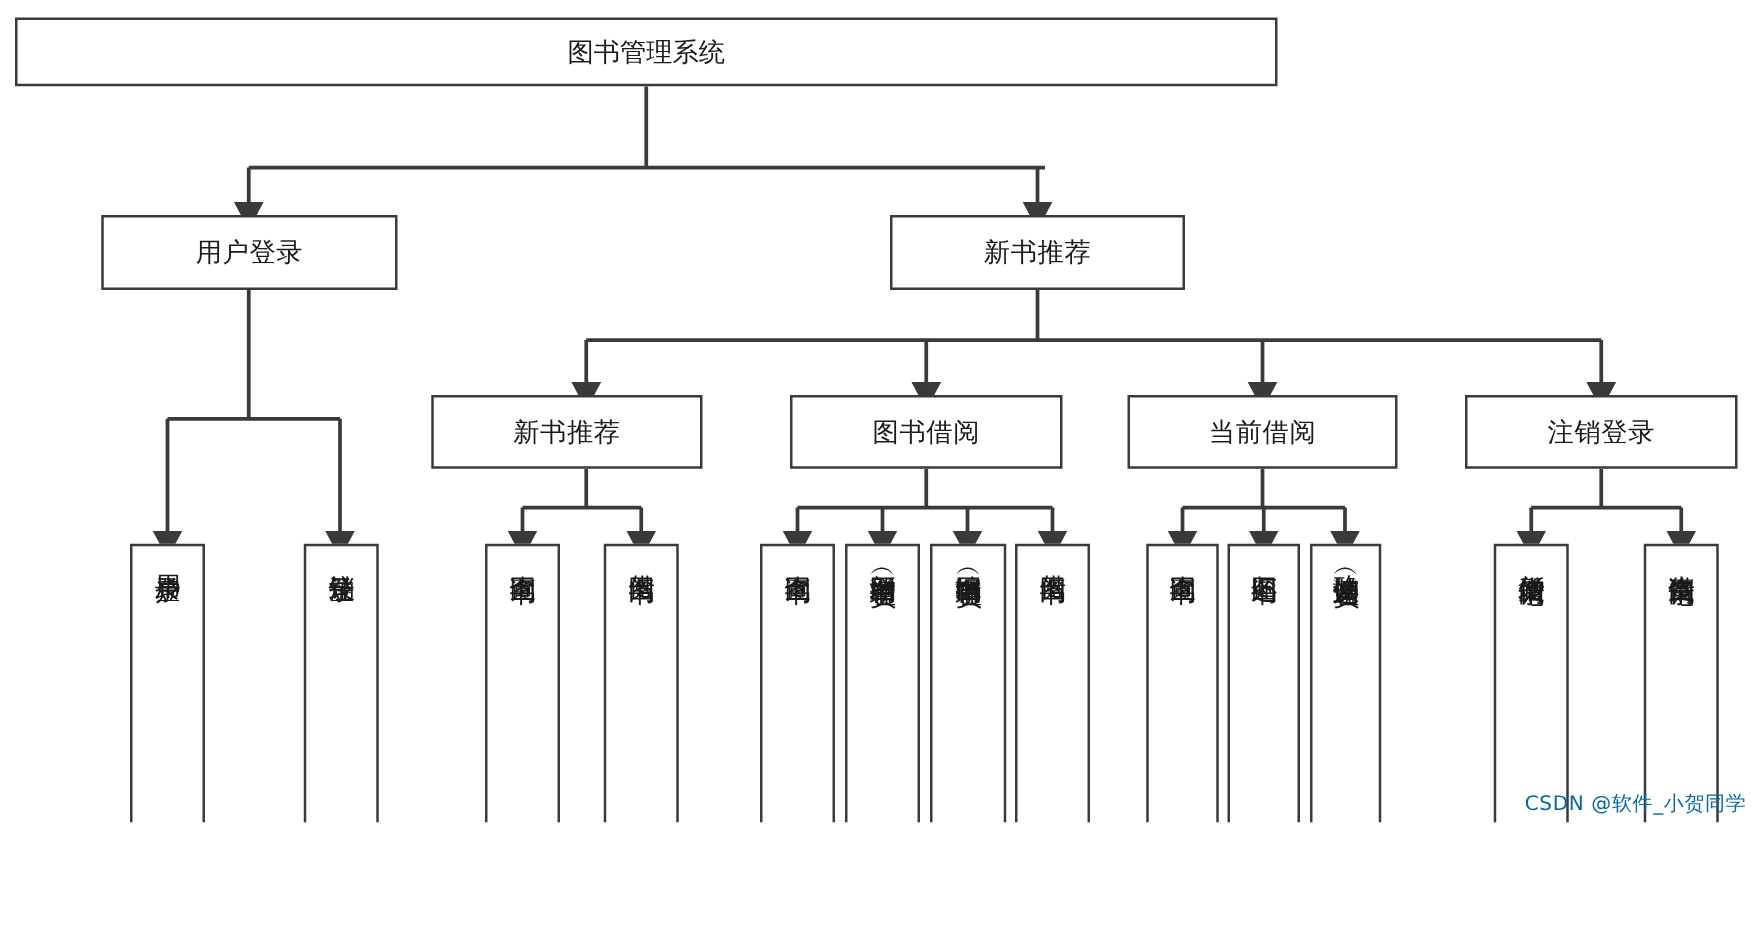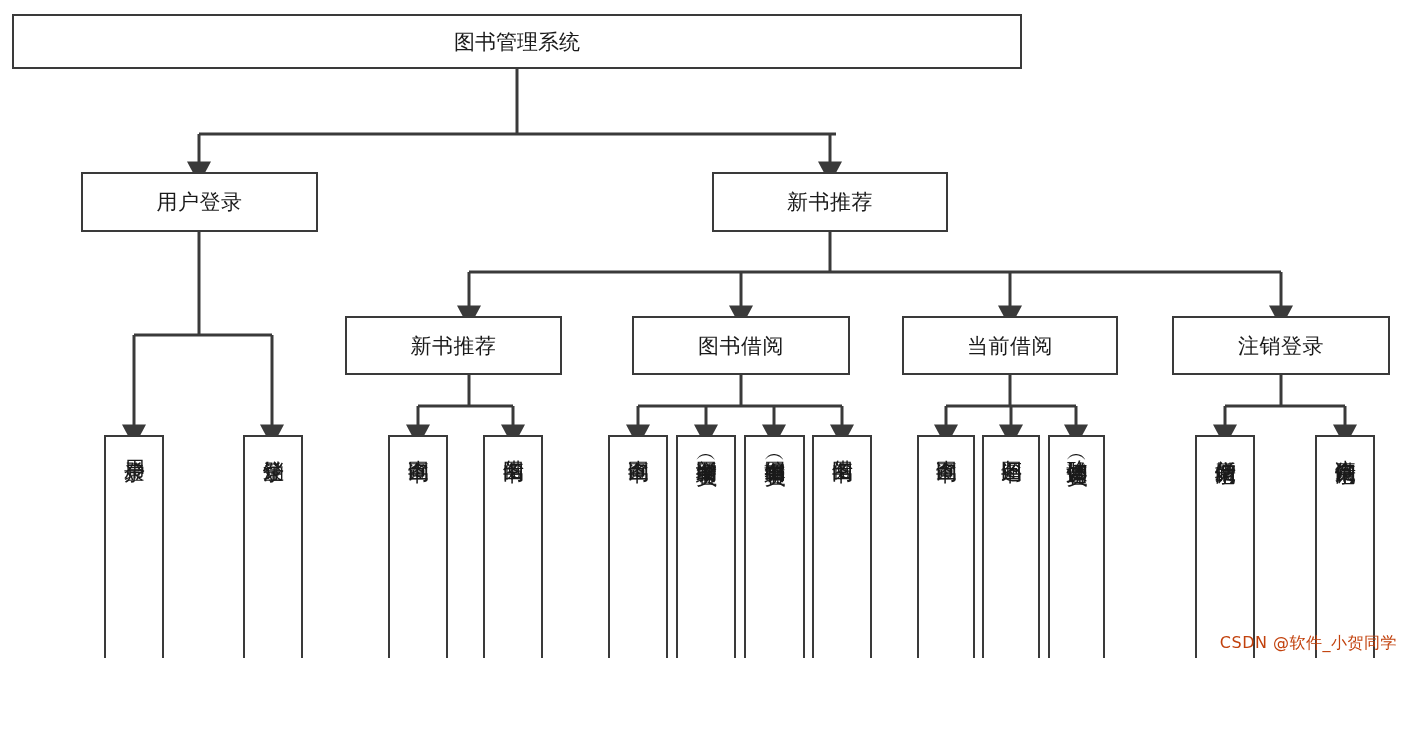--- a/index.html
+++ b/index.html
@@ -58,21 +58,21 @@
     color: #1a1a1a;
   }
   .node-label {
     white-space: nowrap;
   }
   #watermark {
     position: absolute;
     right: 8px;
     bottom: 4px;
     font-size: 16px;
-    color: #c2410c;
+    color: #0369a1;
     white-space: nowrap;
     letter-spacing: 0.5px;
   }
 </style>
 </head>
 <body>
 
 <div id="diagram-root">
 
   <svg id="edges-layer" viewBox="0 0 1405 747" width="1405" height="747" xmlns="http://www.w3.org/2000/svg">

